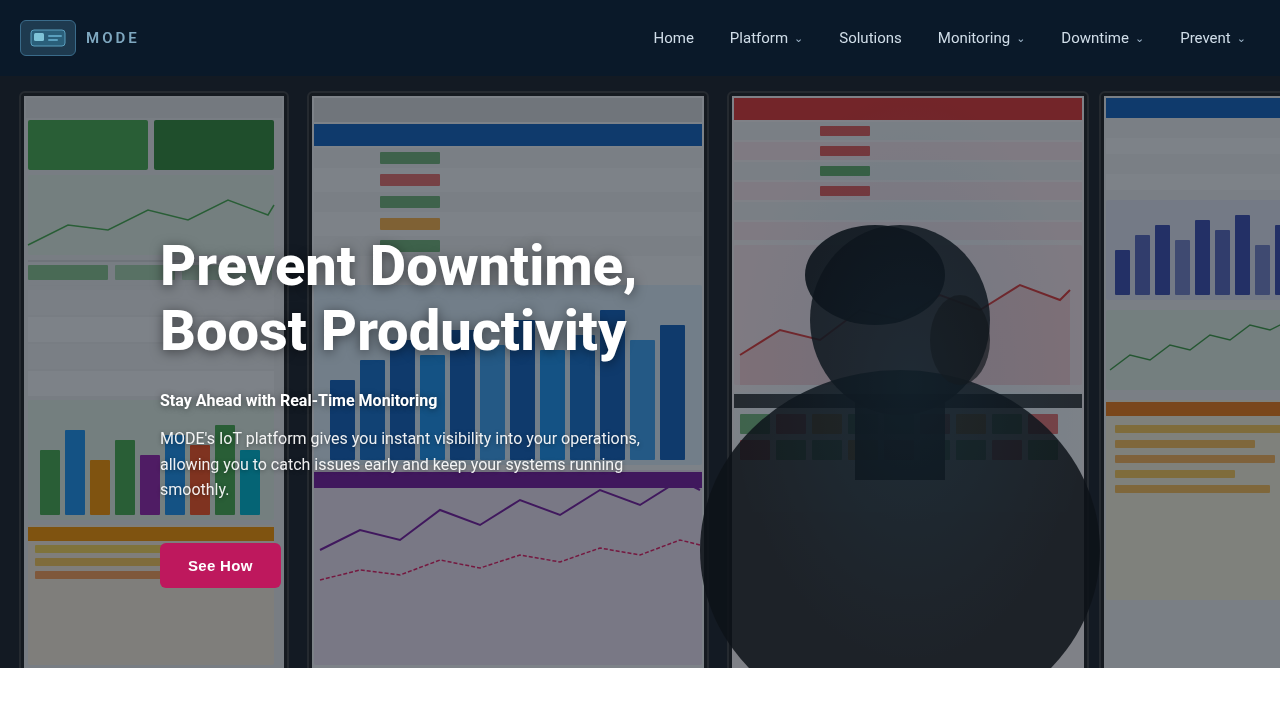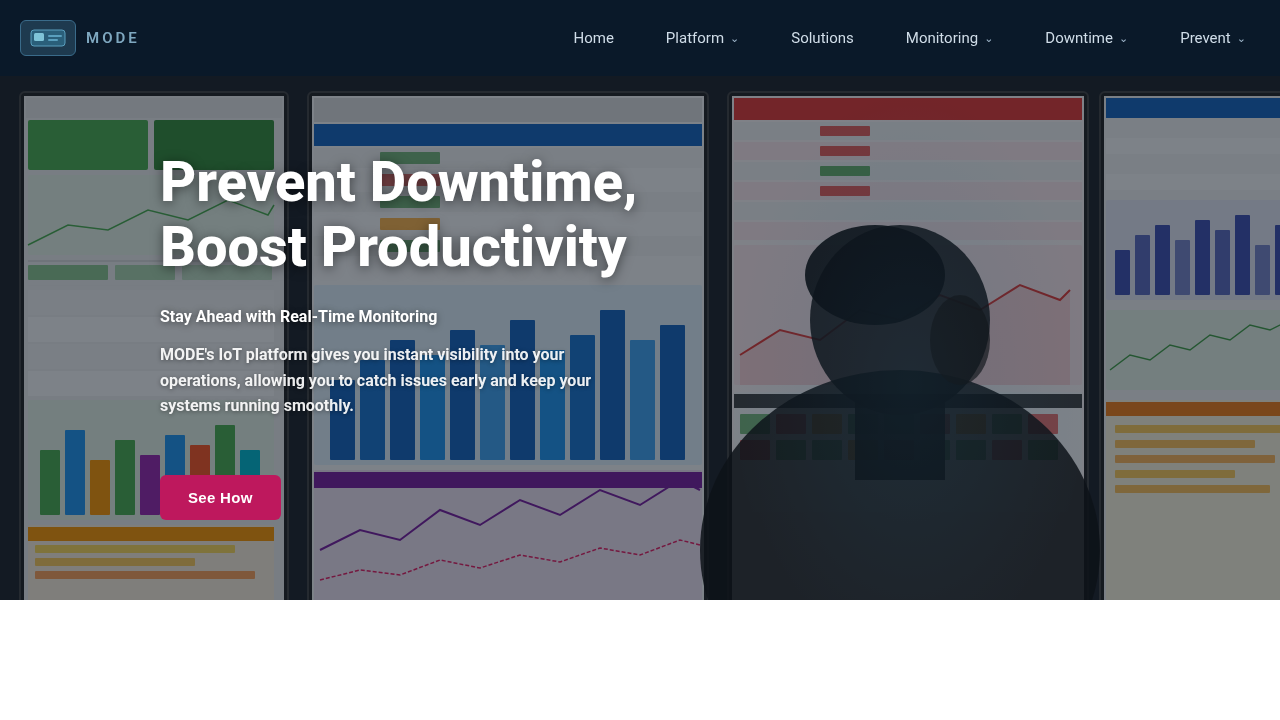--- a/index.html
+++ b/index.html
@@ -55,21 +55,21 @@
 
     .logo-text {
       color: #7fa8c0;
       font-size: 15px;
       font-weight: 600;
       letter-spacing: 3px;
     }
 
     .nav-links {
       display: flex;
-      gap: 24px;
+      gap: 8px;
     }
 
     .nav-item {
       color: #d0dde8;
       font-size: 15px;
       font-weight: 400;
       padding: 8px 14px;
       cursor: pointer;
       display: flex;
       align-items: center;
@@ -82,21 +82,21 @@
     .nav-item .chevron {
       font-size: 11px;
       margin-left: 2px;
       color: #a0b8cc;
     }
 
     
     .hero {
       position: relative;
       width: 1280px;
-      height: 600px;
+      height: 668px;
       overflow: hidden;
     }
 
     
     .hero-overlay {
       position: absolute;
       inset: 0;
       z-index: 10;
       display: flex;
       flex-direction: column;
@@ -119,23 +119,23 @@
       color: #ffffff;
       font-size: 16px;
       font-weight: 700;
       margin-bottom: 16px;
       text-shadow: 0 1px 6px rgba(0,0,0,0.5);
     }
 
     .hero-body {
       color: rgba(255,255,255,0.92);
       font-size: 16px;
-      font-weight: 700;
+      font-weight: 400;
       line-height: 1.6;
-      margin-bottom: 56px;
+      margin-bottom: 40px;
       max-width: 560px;
       text-shadow: 0 1px 4px rgba(0,0,0,0.4);
     }
 
     .cta-button {
       display: inline-block;
       background: #be185d;
       color: #ffffff;
       font-size: 15px;
       font-weight: 600;

